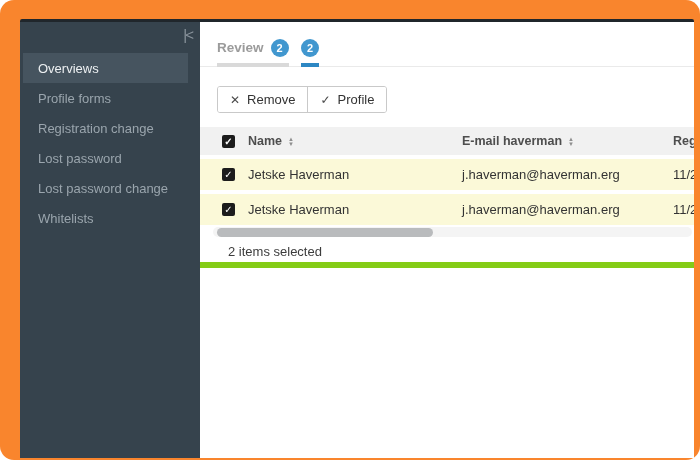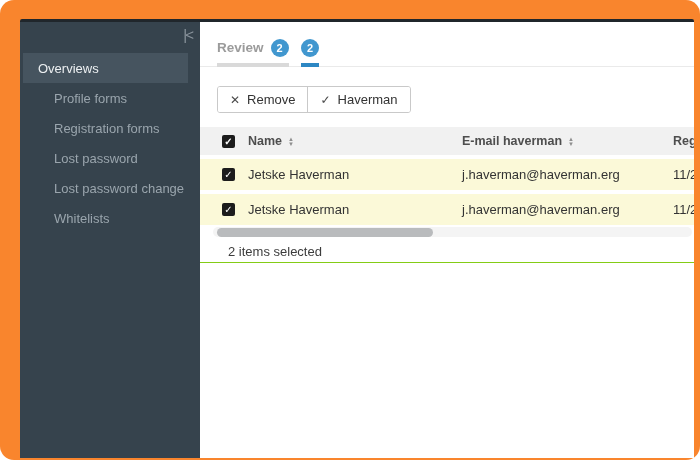--- a/index.html
+++ b/index.html
@@ -20,21 +20,21 @@
   .sidebar {
     position:absolute; left:0; top:0; bottom:0; width:180px; background:#36434d;
   }
   .collapse {
     position:absolute; top:4px; right:8px; color:#8a949c; font-size:15px;
     letter-spacing:-2px; cursor:pointer; user-select:none;
   }
   .menu { position:absolute; top:31px; left:0; right:0; }
   .menu-item {
     height:30px; display:flex; align-items:center; padding-left:18px;
-    color:#9aa5ad; font-size:13px; cursor:pointer; white-space:nowrap;margin-left:16px;
+    color:#9aa5ad; font-size:13px; cursor:pointer; white-space:nowrap;
   }
   .menu-item.selected {
     background:#46545f; margin-left:3px; margin-right:12px; padding-left:15px;
     color:#edf0f2;
   }
   
   .content {
     position:absolute; left:180px; top:0; right:0; bottom:0;
     background:#ffffff; overflow:hidden;padding-left:24px;
   }
@@ -90,41 +90,41 @@
     position:absolute; left:13px; top:205px; width:479px; height:10px;
     background:#f4f4f4; border-radius:5px;
   }
   .hscroll .thumb {
     position:absolute; left:4px; top:0.5px; width:216px; height:9px;
     background:#b9bbbd; border-radius:5px; cursor:grab;
   }
   
   .statusbar {
     position:absolute; left:0; right:0; top:218px; height:22px;
-    border-bottom:1px solid #84cc16; display:flex; align-items:center;
+    border-bottom:6px solid #84cc16; display:flex; align-items:center;
     padding-left:28px; font-size:13px; color:#3c3c3c;
   }
 </style>
 </head>
 <body>
 
 <div class="frame">
   <div class="window">
 
     <div class="sidebar">
       <span class="collapse">|&lt;</span>
       <div class="menu">
         <div class="menu-item selected">
           <span>Overviews</span>
         </div>
         <div class="menu-item">
           <span>Profile forms</span>
         </div>
         <div class="menu-item">
-          <span>Registration forms</span>
+          <span>Registration change</span>
         </div>
         <div class="menu-item">
           <span>Lost password</span>
         </div>
         <div class="menu-item">
           <span>Lost password change</span>
         </div>
         <div class="menu-item">
           <span>Whitelists</span>
         </div>
@@ -143,21 +143,21 @@
         </div>
       </div>
 
       <div class="btn-group">
         <button class="btn">
           <span class="icon">✕</span>
           <span>Remove</span>
         </button>
         <button class="btn">
           <span class="icon">✓</span>
-          <span>Haverman</span>
+          <span>Profile</span>
         </button>
       </div>
 
       <div class="table">
         <div class="trow thead">
           <span class="checkbox">✓</span>
           <span class="th-label">
             <span>Name</span>
             <span class="sort">
               <span>▲</span>

